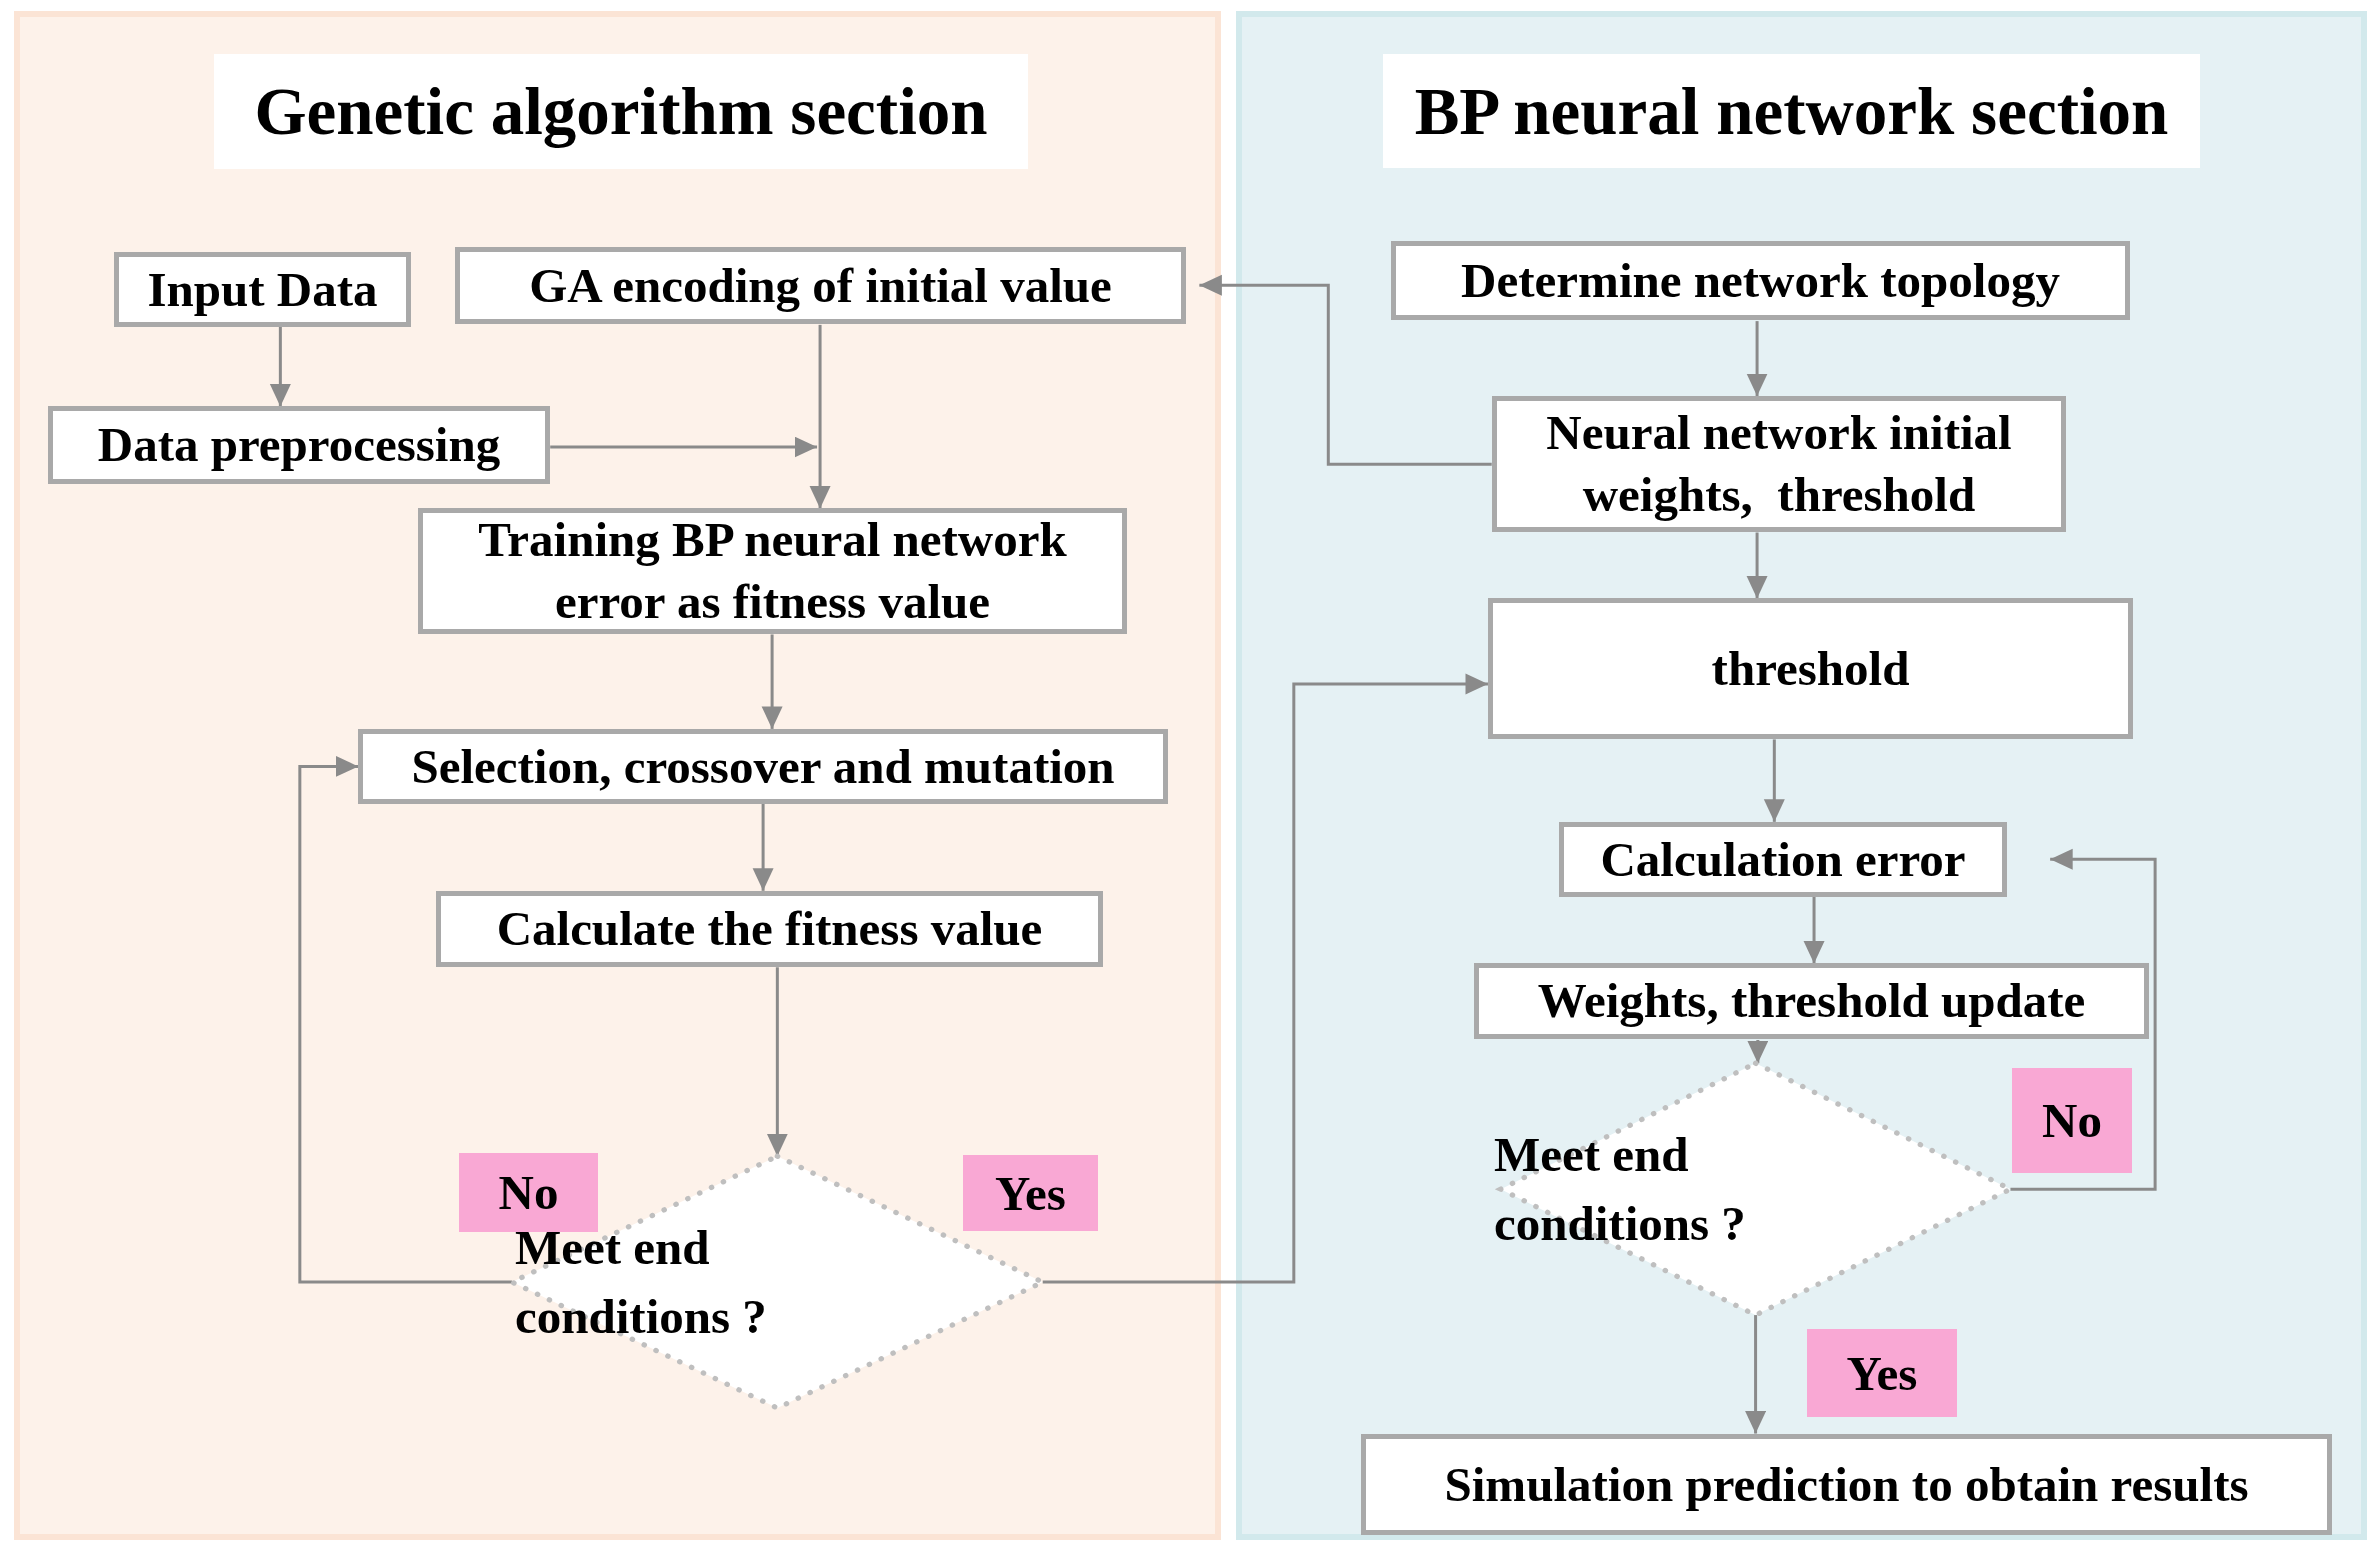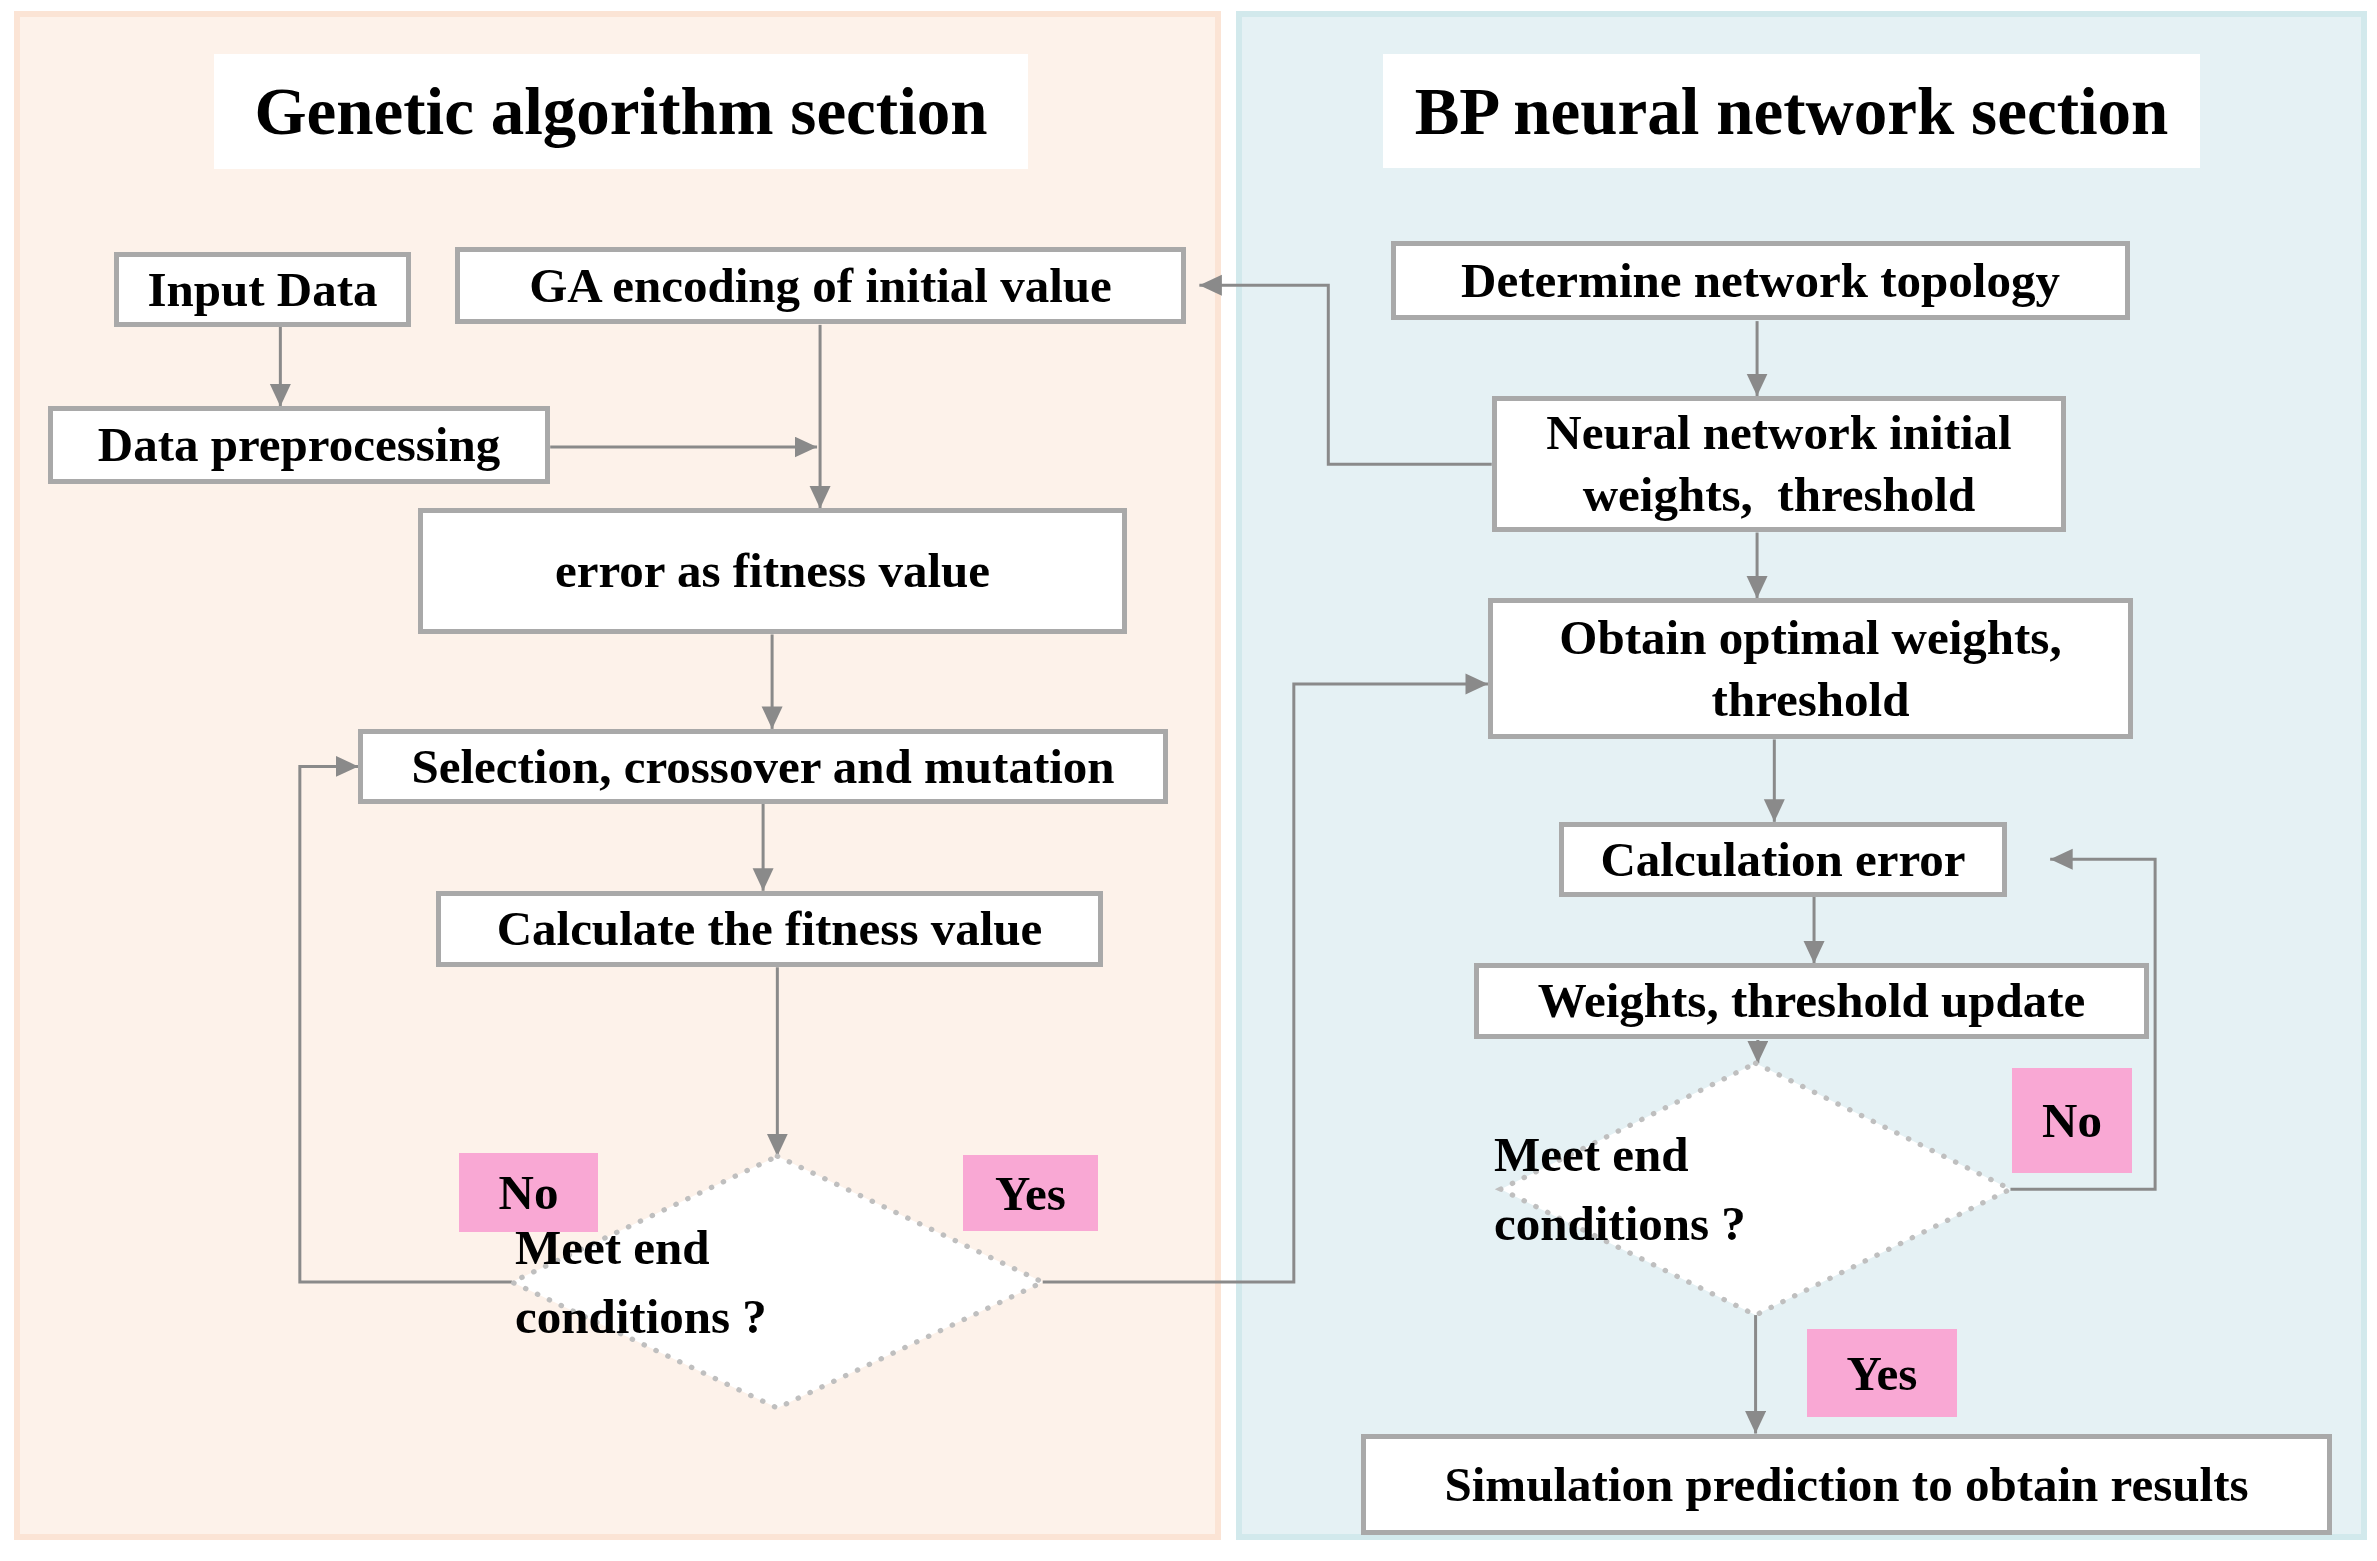--- a/index.html
+++ b/index.html
@@ -101,20 +101,21 @@
   <div class="node" id="input-data">
     <span>Input Data</span>
   </div>
   <div class="node" id="ga-encoding">
     <span>GA encoding of initial value</span>
   </div>
   <div class="node" id="data-preproc">
     <span>Data preprocessing</span>
   </div>
   <div class="node" id="training-bp">
+    <span>Training BP neural network</span>
     <span>error as fitness value</span>
   </div>
   <div class="node" id="selection">
     <span>Selection, crossover and mutation</span>
   </div>
   <div class="node" id="calc-fitness">
     <span>Calculate the fitness value</span>
   </div>
   <div class="lbl" id="ga-no">
     <span>No</span>
@@ -131,21 +132,20 @@
     <span>BP neural network section</span>
   </div>
   <div class="node" id="determine">
     <span>Determine network topology</span>
   </div>
   <div class="node" id="neural-initial">
     <span>Neural network initial</span>
     <span>weights,&nbsp; threshold</span>
   </div>
   <div class="node" id="obtain-optimal">
-    <span>Obtain optimal weights,</span>
     <span>threshold</span>
   </div>
   <div class="node" id="calc-error">
     <span>Calculation error</span>
   </div>
   <div class="node" id="weights-update">
     <span>Weights, threshold update</span>
   </div>
   <div class="lbl" id="bp-no">
     <span>No</span>

